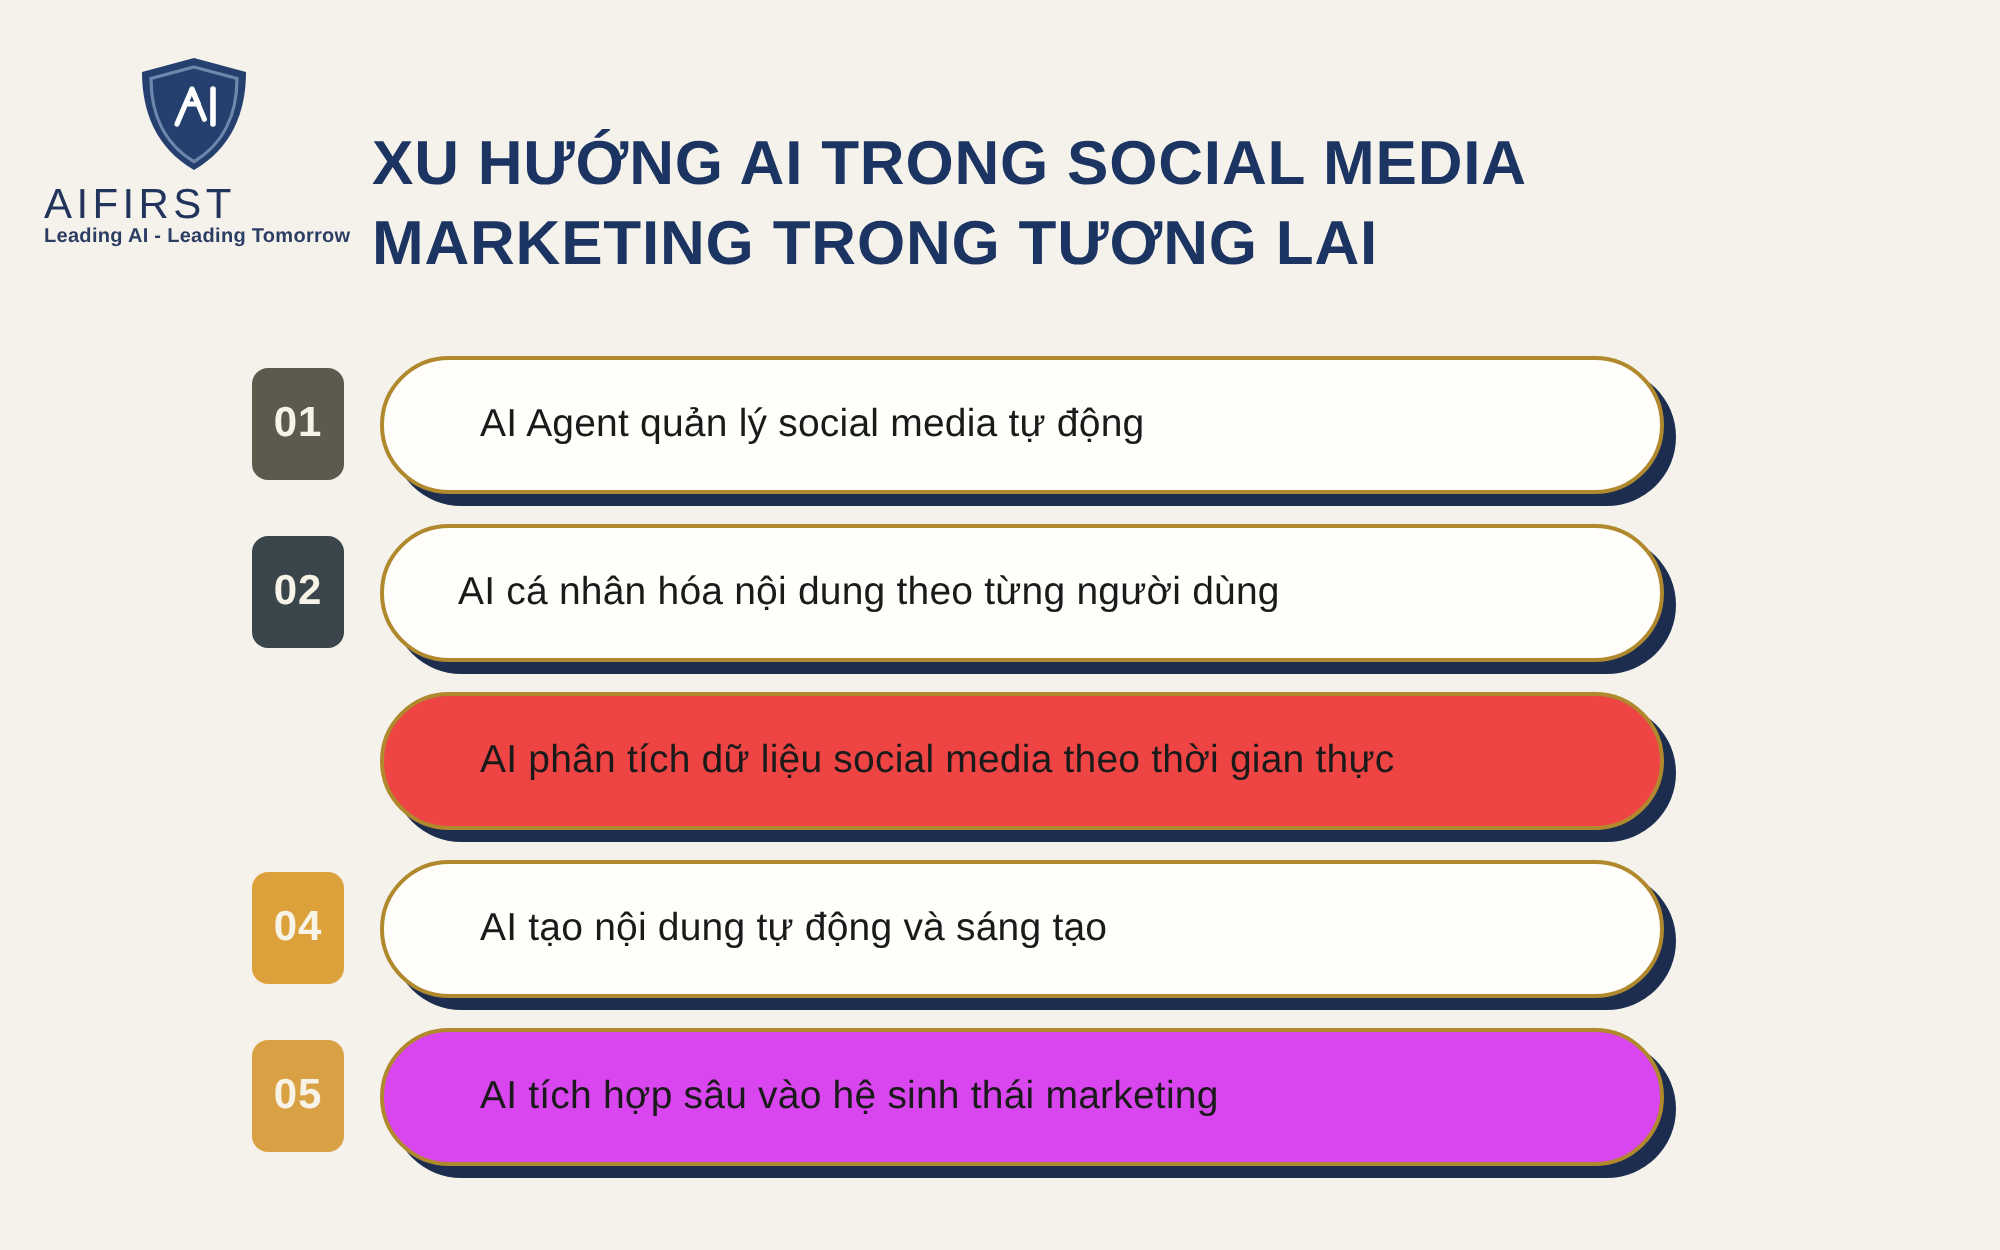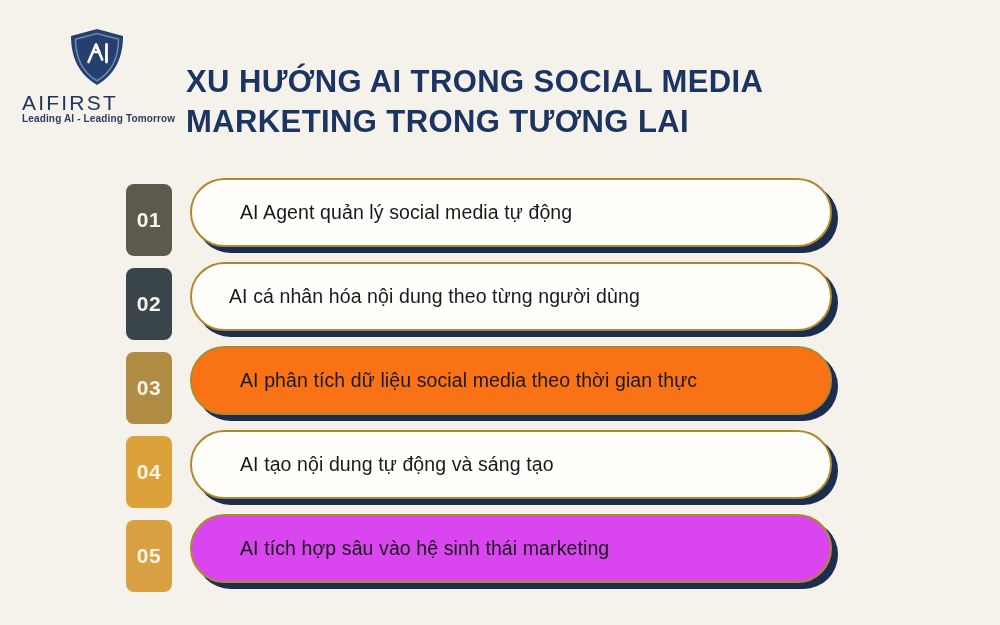--- a/index.html
+++ b/index.html
@@ -76,21 +76,21 @@
     position: relative;
     height: 69px;
     margin-bottom: 15px;
   }
 
   .badge {
     position: absolute;
     left: 0;
     top: 6px;
     width: 46px;
-    height: 72px;
+    height: 56px;
     border-radius: 8px;
     display: flex;
     align-items: center;
     justify-content: center;
     color: #f7f3e6;
     font-size: 21px;
     font-weight: bold;
     letter-spacing: 0.5px;
   }
 
@@ -171,24 +171,23 @@
     <div class="badge" style="background: rgb(58, 70, 75); color: rgb(247, 243, 230);">02</div>
     <div class="pill-wrap">
       <div class="pill-shadow" style="background: rgb(29, 45, 80);"></div>
       <div class="pill" style="background: rgb(255, 254, 251); border-color: rgb(176, 137, 46);">
         <span class="pill-text" style="color: rgb(26, 26, 26); margin-left: 37px;">AI cá nhân hóa nội dung theo từng người dùng</span>
       </div>
     </div>
   </div>
 
   <div class="row">
-    <div class="badge" style="background: rgb(176, 139, 67); color: rgb(247, 243, 230);">03</div>
-    <div class="pill-wrap">
-      <div class="pill-shadow" style="background: rgb(29, 45, 80);"></div>
-      <div class="pill" style="background: #f97316; border-color: rgb(176, 137, 46);">
+    <div class="pill-wrap">
+      <div class="pill-shadow" style="background: rgb(29, 45, 80);"></div>
+      <div class="pill" style="background: #ef4444; border-color: rgb(176, 137, 46);">
         <span class="pill-text" style="color: rgb(26, 26, 26);">AI phân tích dữ liệu social media theo thời gian thực</span>
       </div>
     </div>
   </div>
 
   <div class="row">
     <div class="badge" style="background: rgb(221, 161, 60); color: rgb(247, 243, 230);">04</div>
     <div class="pill-wrap">
       <div class="pill-shadow" style="background: rgb(29, 45, 80);"></div>
       <div class="pill" style="background: rgb(255, 254, 251); border-color: rgb(176, 137, 46);">

